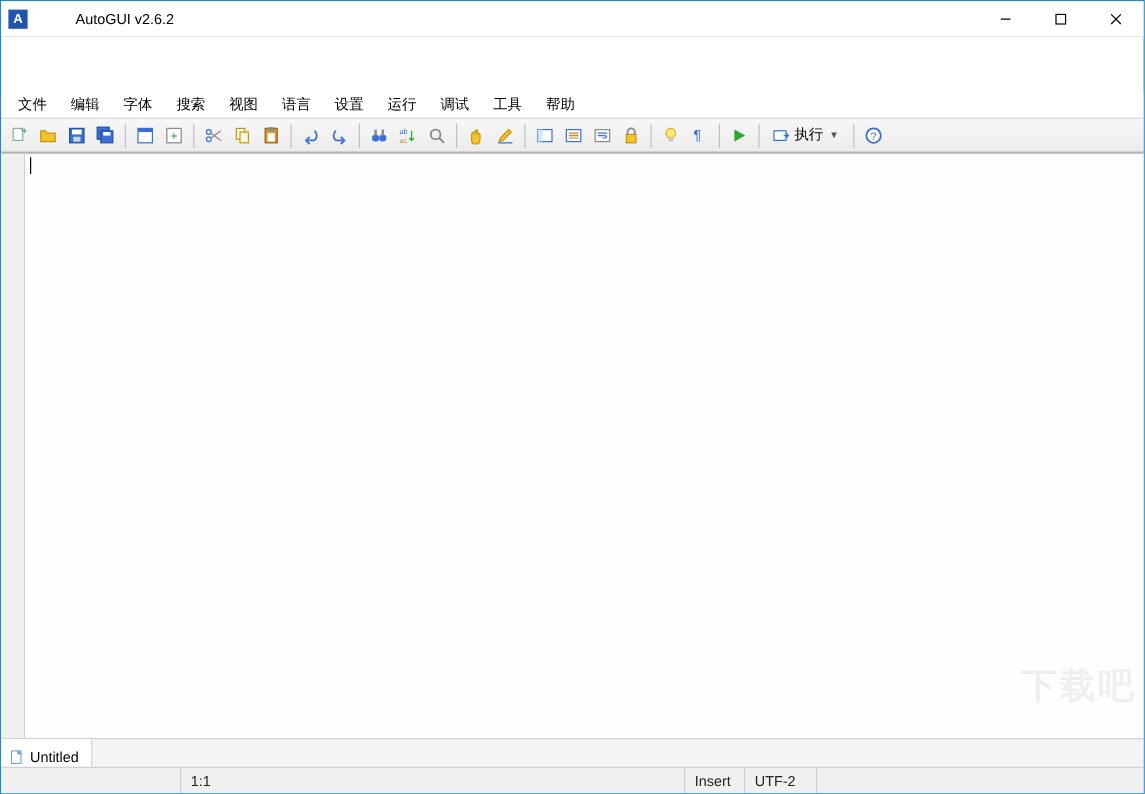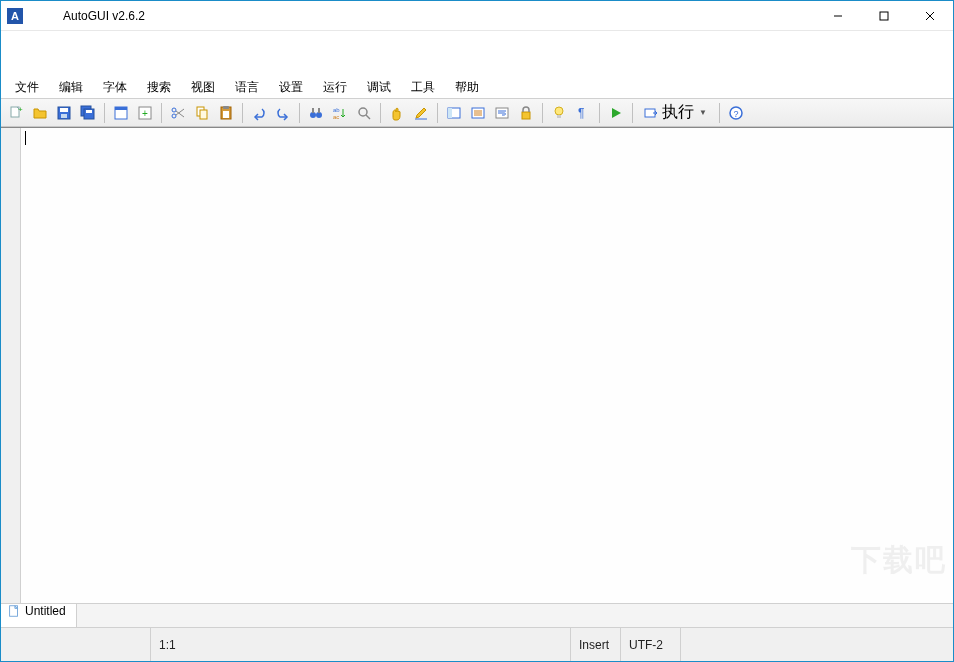--- a/index.html
+++ b/index.html
@@ -82,21 +82,21 @@
   .tb-btn svg { width: 16px; height: 16px; }
   .tb-exec {
     display: flex; align-items: center;
     height: 22px;
     padding: 0 6px 0 4px;
     border: 1px solid transparent;
     border-radius: 2px;
     cursor: pointer;
     gap: 3px;
   }
-  .tb-exec-label { font-size: 16px; }
+  .tb-exec-label { font-size: 12px; }
   .dropdown-arrow { font-size: 8px; color: #555; margin-left: 2px; }
 
   
   .editor-container {
     flex: 1;
     display: flex;
     background: #fff;
     border-top: 1px solid #888;
     position: relative;
     overflow: hidden;
@@ -122,32 +122,32 @@
   
   .tabbar {
     height: 24px;
     background: #f4f4f4;
     border-top: 1px solid #d0d0d0;
     display: flex;
     align-items: stretch;
   }
   .file-tab {
     display: flex;
-    align-items: flex-start;
+    align-items: flex-end;
     padding: 0 10px 1px 6px;
     background: #fff;
     border-right: 1px solid #d0d0d0;
     gap: 4px;
     cursor: pointer;
   }
   .file-tab-icon { width: 14px; height: 14px; }
 
   
   .statusbar {
-    height: 34px;
+    height: 22px;
     background: #f0f0f0;
     border-top: 1px solid #d0d0d0;
     display: flex;
     align-items: stretch;
   }
   .status-cell {
     border-right: 1px solid #d0d0d0;
     display: flex; align-items: center;
     padding: 0 8px;
     color: #222;

